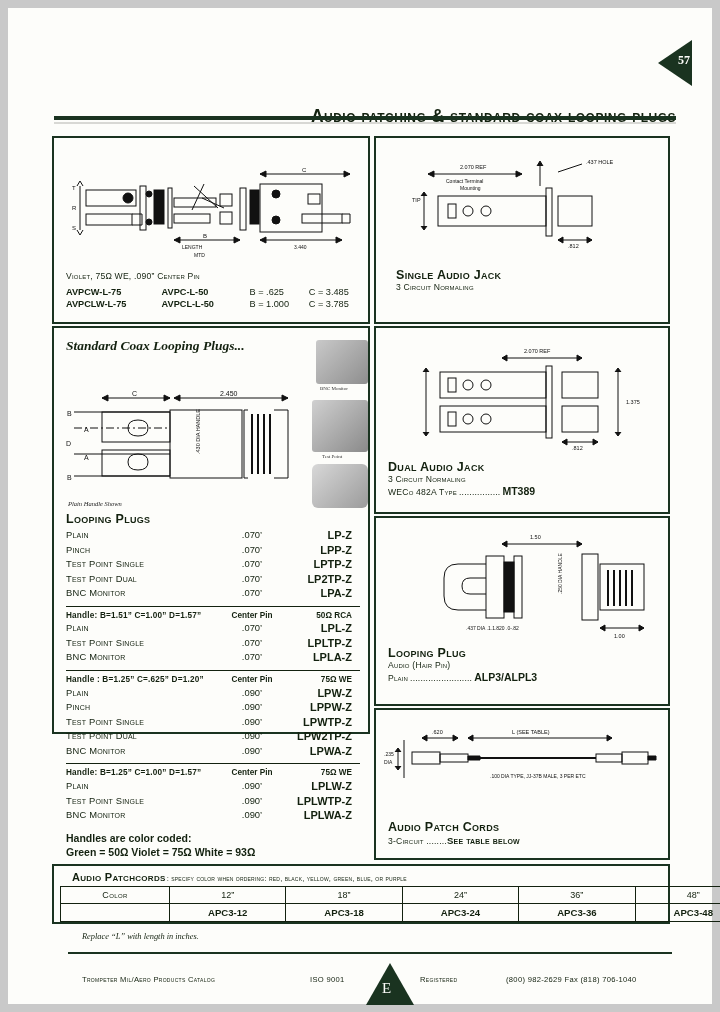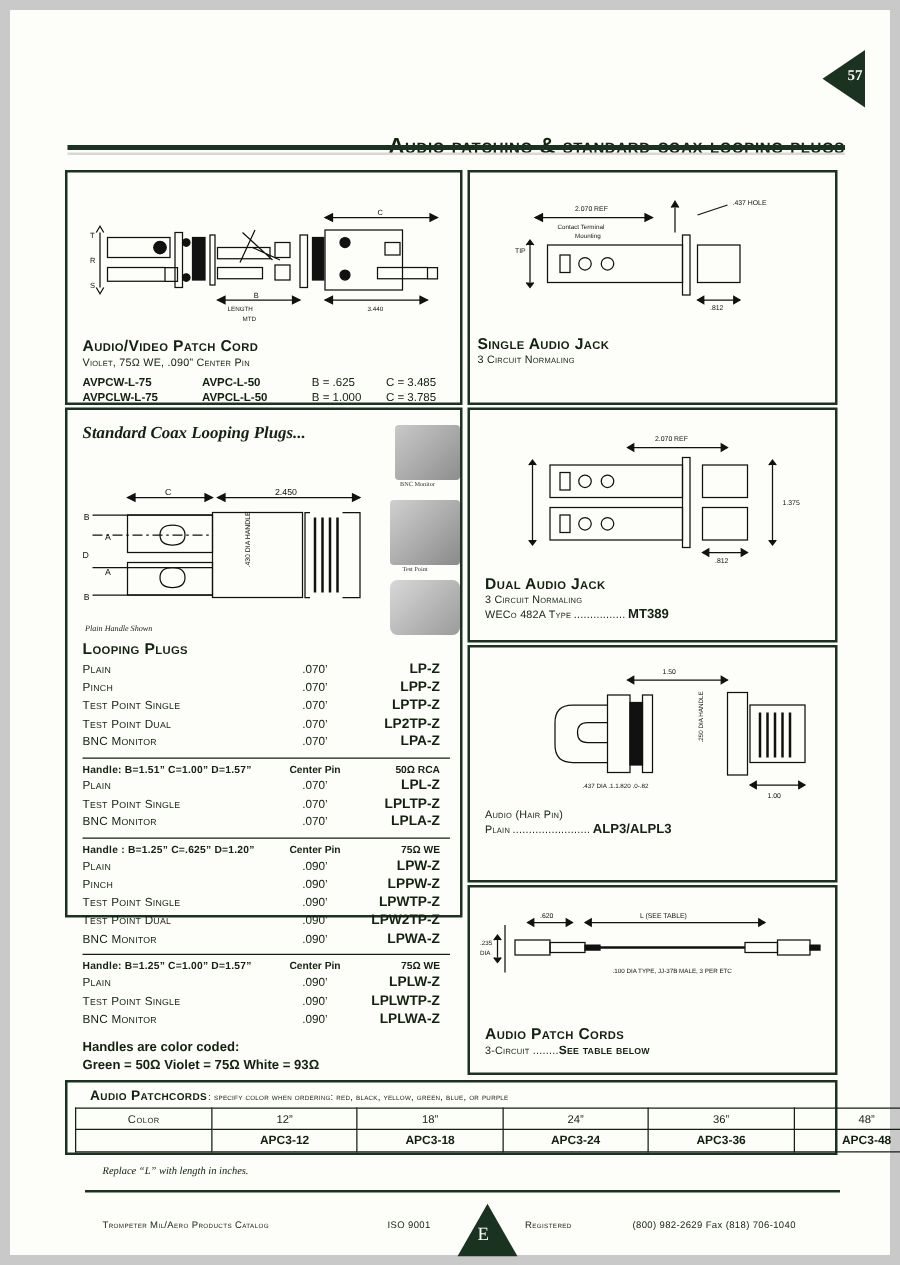--- a/index.html
+++ b/index.html
@@ -127,21 +127,20 @@
       <text x="248" y="8" font-size="6" fill="#111" font-family="Liberation Sans">C</text>
       <text x="149" y="74" font-size="6" fill="#111" font-family="Liberation Sans">B</text>
       <text x="128" y="85" font-size="5" fill="#111" font-family="Liberation Sans">LENGTH</text>
       <text x="140" y="93" font-size="5" fill="#111" font-family="Liberation Sans">MTD</text>
       <text x="240" y="85" font-size="5" fill="#111" font-family="Liberation Sans">3.440</text>
       <text x="18" y="26" font-size="6" fill="#111" font-family="Liberation Sans">T</text>
       <text x="18" y="46" font-size="6" fill="#111" font-family="Liberation Sans">R</text>
       <text x="18" y="66" font-size="6" fill="#111" font-family="Liberation Sans">S</text>
     </svg>
     <div style="padding:6px 0 0 12px;">
-      <div class="hd">Audio/Video Patch Cord</div>
       <div class="sub" style="margin-top:1px">Violet, 75Ω WE, .090” Center Pin</div>
       <div style="margin-top:6px">
         <div class="pcrow">
           <span>AVPCW-L-75</span>
           <span>AVPC-L-50</span>
           <span>B = .625</span>
           <span>C = 3.485</span>
         </div>
         <div class="pcrow">
           <span>AVPCLW-L-75</span>
@@ -353,21 +352,21 @@
         <path d="M39 44 l3 -4 3 4" fill="#111"></path>
           <path d="M39 74 l3 4 3 -4" fill="#111"></path>
       </g>
       <text x="78" y="17" font-size="5.5" fill="#111" font-family="Liberation Sans">2.070 REF</text>
       <text x="64" y="31" font-size="5" fill="#111" font-family="Liberation Sans">Contact Terminal</text>
       <text x="78" y="38" font-size="5" fill="#111" font-family="Liberation Sans">Mounting</text>
       <text x="204" y="12" font-size="5.5" fill="#111" font-family="Liberation Sans">.437 HOLE</text>
       <text x="30" y="50" font-size="5.5" fill="#111" font-family="Liberation Sans">TIP</text>
       <text x="186" y="96" font-size="5.5" fill="#111" font-family="Liberation Sans">.812</text>
     </svg>
-    <div style="padding:8px 0 0 6px;">
+    <div style="padding:8px 0 0 20px;">
       <div class="hd">Single Audio Jack</div>
       <div class="sub">3 Circuit Normaling</div>
     </div>
   </div>
 
   <div class="panel" style="left:366px;top:318px;width:296px;height:188px;">
     <svg width="286" height="112" viewBox="0 0 286 112" style="margin:14px 0 0 6px">
       <g stroke="#111" fill="none" stroke-width="1">
         <line x1="120" y1="16" x2="200" y2="16"></line>
         <path d="M120 16 l5 -3 0 6z" fill="#111"></path>
@@ -431,20 +430,21 @@
         <line x1="218" y1="98" x2="262" y2="98"></line>
         <path d="M218 98 l5 -3 0 6z" fill="#111"></path>
           <path d="M262 98 l-5 -3 0 6z" fill="#111"></path>
       </g>
       <text x="148" y="9" font-size="5.5" fill="#111" font-family="Liberation Sans">1.50</text>
       <text x="180" y="64" font-size="5" fill="#111" font-family="Liberation Sans" transform="rotate(-90 180 64)">.250 DIA HANDLE</text>
       <text x="84" y="100" font-size="5" fill="#111" font-family="Liberation Sans">.437 DIA .1.1.820 .0-.82</text>
       <text x="232" y="108" font-size="5.5" fill="#111" font-family="Liberation Sans">1.00</text>
     </svg>
     <div style="padding:4px 0 0 12px;">
+      <div class="hd">Looping Plug</div>
       <div class="sub">Audio (Hair Pin)</div>
       <div style="display:flex;align-items:baseline;gap:2px;margin-top:1px;">
         <span class="sub">Plain</span>
         <span class="sub">........................</span>
         <span class="pn">ALP3/ALPL3</span>
       </div>
     </div>
   </div>
 
   <div class="panel" style="left:366px;top:700px;width:296px;height:152px;">

